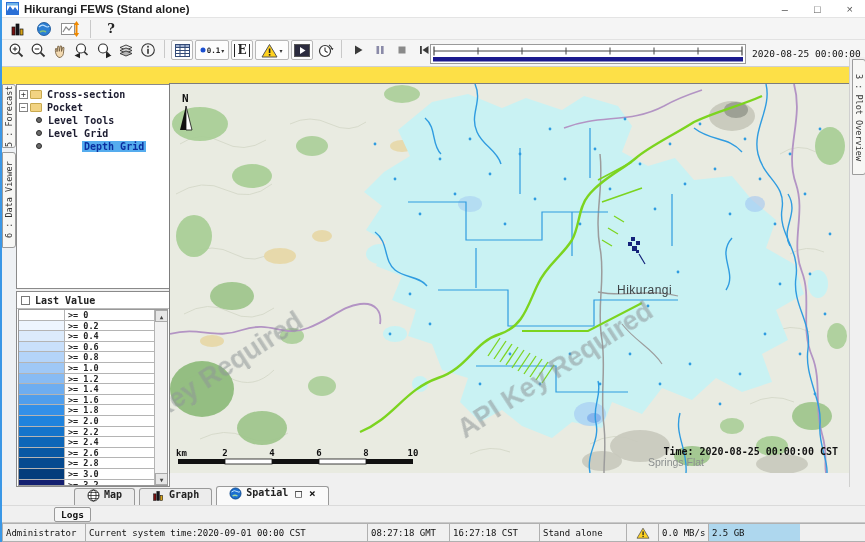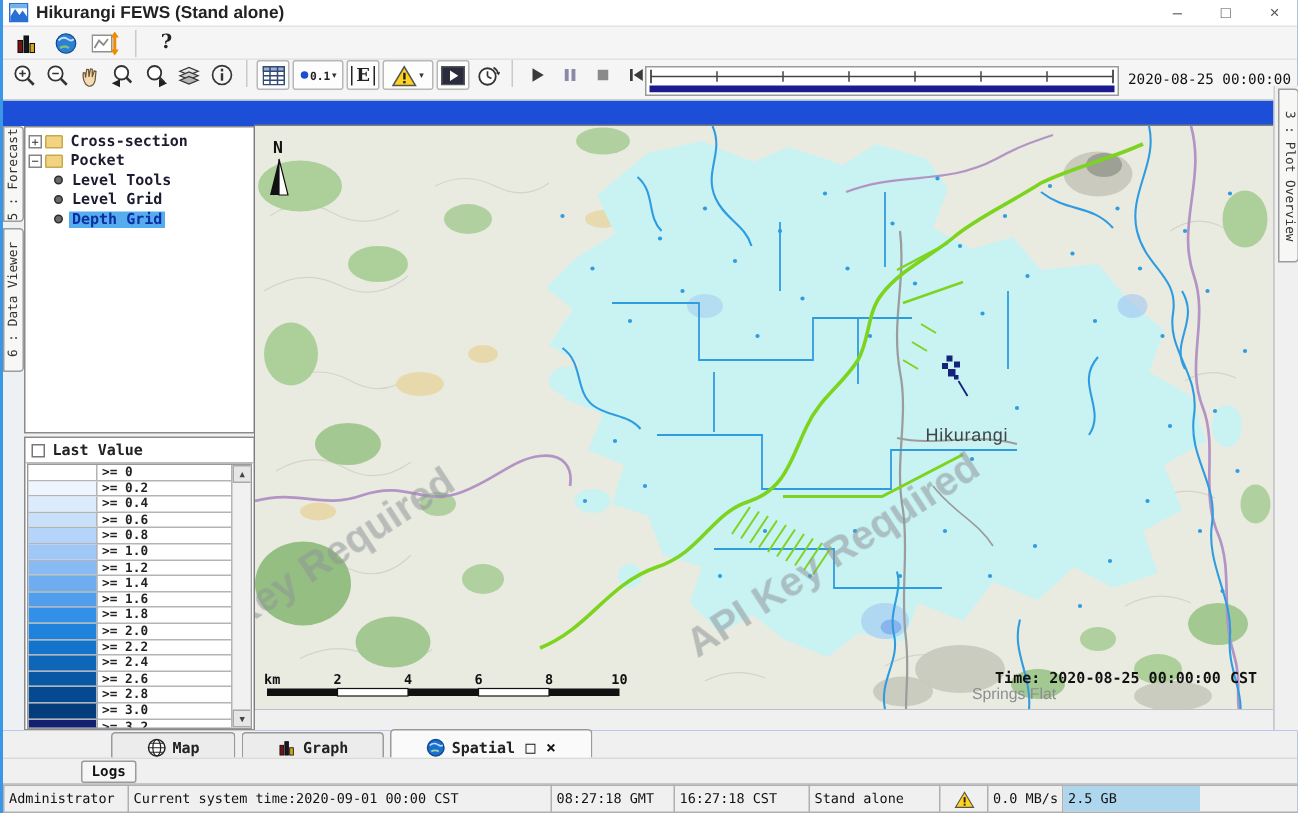--- a/index.html
+++ b/index.html
@@ -1,17 +1,17 @@
 <!DOCTYPE html>
 <html><head>
 <meta charset="utf-8">
 <style>
   html,body{margin:0;padding:0;background:#d6d6d6;}
   *{box-sizing:border-box;}
-  .window{position:relative;width:865px;height:542px;background:#1d4ed8;
+  .window{position:relative;width:865px;height:542px;background:#fde047;
     border-left:2px solid #3a97e6;font-family:"Liberation Sans",sans-serif;color:#111;
     overflow:hidden;}
   
   .titlebar{height:18px;background:#fff;display:flex;align-items:center;padding:0 4px;border-bottom:1px solid #e4e4e4;}
   .app-icon{width:13px;height:13px;margin-right:5px;flex:0 0 auto;}
   .t-title{font-size:11.5px;font-weight:600;color:#222;white-space:nowrap;}
   .win-btns{margin-left:auto;display:flex;gap:26px;padding-right:8px;color:#555;font-size:11px;}
   .win-btns span{cursor:default;line-height:16px;}
   
   .menubar{height:17px;background:#f2f2f2;display:flex;align-items:center;font-size:11.5px;border-bottom:1px solid #e6e6e6;}
@@ -44,42 +44,42 @@
   .lpanel{position:absolute;left:14px;top:0;width:154px;height:403px;background:#f0f0f0;}
   .tree-box{position:absolute;left:0;top:0;width:154px;height:205px;border:1px solid #8a8a8a;background:#fff;
     font-family:"DejaVu Sans Mono",monospace;font-size:10px;font-weight:bold;color:#1c1c30;padding:3px 0 0 2px;overflow:hidden;}
   .tree-row{display:flex;align-items:center;height:12px;margin-bottom:1px;white-space:nowrap;}
   .expander{width:9px;height:9px;border:1px solid #848484;background:#fff;display:flex;align-items:center;justify-content:center;
     font-size:8px;line-height:7px;color:#333;margin-right:2px;flex:0 0 auto;font-weight:normal;}
   .folder{width:12px;height:9px;background:#f2d382;border:1px solid #c9a94e;border-radius:1px;margin-right:3px;flex:0 0 auto;}
   .indent{width:14px;flex:0 0 auto;border-right:0;}
   .bullet{width:6px;height:6px;border-radius:50%;background:#6a6a6a;border:1px solid #2e2e2e;margin:0 4px 0 3px;flex:0 0 auto;}
   .tree-label{padding:0 2px;}
-  .tree-label.selected{background:#55acee;color:#0b2fa0;}
+  .tree-label.selected{background:#55acee;color:#0b2fa0;margin-left:36px;}
   
   .legend-box{position:absolute;left:0;top:207px;width:154px;height:196px;border:1px solid #8a8a8a;background:#fff;
     font-family:"DejaVu Sans Mono",monospace;}
   .lg-check{height:17px;display:flex;align-items:center;padding-left:4px;border-bottom:1px solid #bbb;
     font-size:10px;font-weight:bold;color:#222;}
   .chk{width:9px;height:9px;border:1px solid #777;background:#fff;margin-right:5px;flex:0 0 auto;}
   .lg-body{position:relative;height:177px;overflow:hidden;border:1px solid #999;margin:0 1px;}
   .lg-list{position:absolute;left:0;top:0;right:13px;}
   .lg-row{display:flex;height:10.6px;border-bottom:1px solid #b4b4b4;}
   .sw{width:46px;border-right:1px solid #b4b4b4;flex:0 0 auto;}
   .lg-label{font-size:8.5px;font-weight:bold;color:#222;padding-left:3px;line-height:10.5px;}
   .lg-scroll{position:absolute;right:0;top:0;width:13px;height:100%;background:#f1f1f1;border-left:1px solid #b4b4b4;}
   .scr-btn{position:absolute;left:0;width:13px;height:12px;background:#e6e6e6;border:1px solid #a9a9a9;
     font-size:6px;color:#444;display:flex;align-items:center;justify-content:center;}
   
   .map-area{position:absolute;left:168px;top:0;width:679px;height:389px;outline:1px solid #7d7d7d;background:#e9ebe1;overflow:hidden;}
   .map-gap{position:absolute;left:168px;top:389px;width:679px;height:14px;background:#f0f0f0;}
   
   .tabsrow{position:absolute;top:487px;left:0;width:865px;height:19px;background:#f0f0f0;border-bottom:1px solid #dadada;
     display:flex;align-items:flex-end;padding-left:72px;gap:4px;}
-  .btab{height:17px;display:flex;align-items:flex-end;gap:4px;padding:0 23px;border:1px solid #9a9a9a;border-bottom:none;
+  .btab{height:17px;display:flex;align-items:flex-start;gap:4px;padding:0 12px;border:1px solid #9a9a9a;border-bottom:none;
     border-radius:3px 3px 0 0;background:#ececec;font-family:"DejaVu Sans Mono",monospace;font-size:10px;font-weight:bold;color:#222;}
   .btab.active{background:#fafafa;height:19px;}
   .tab-ctl{font-size:11px;color:#111;margin-left:3px;font-weight:bold;}
   
   .logsrow{position:absolute;top:506px;left:0;width:865px;height:17px;background:#f0f0f0;border-bottom:1px solid #c8c8c8;}
   .logs-btn{position:absolute;left:25px;top:1px;height:15px;padding:0 6px;border:1px solid #9a9a9a;border-radius:2px;
     background:#f6f6f6;font-family:"DejaVu Sans Mono",monospace;font-size:9.5px;font-weight:bold;display:flex;align-items:center;margin-left:27px;}
   
   .statusbar{position:absolute;top:523px;left:0;width:865px;height:19px;background:#f0f0f0;display:flex;}
   .seg{height:100%;border:1px solid #b0b0b0;border-left:none;display:flex;align-items:center;padding:0 3px;

